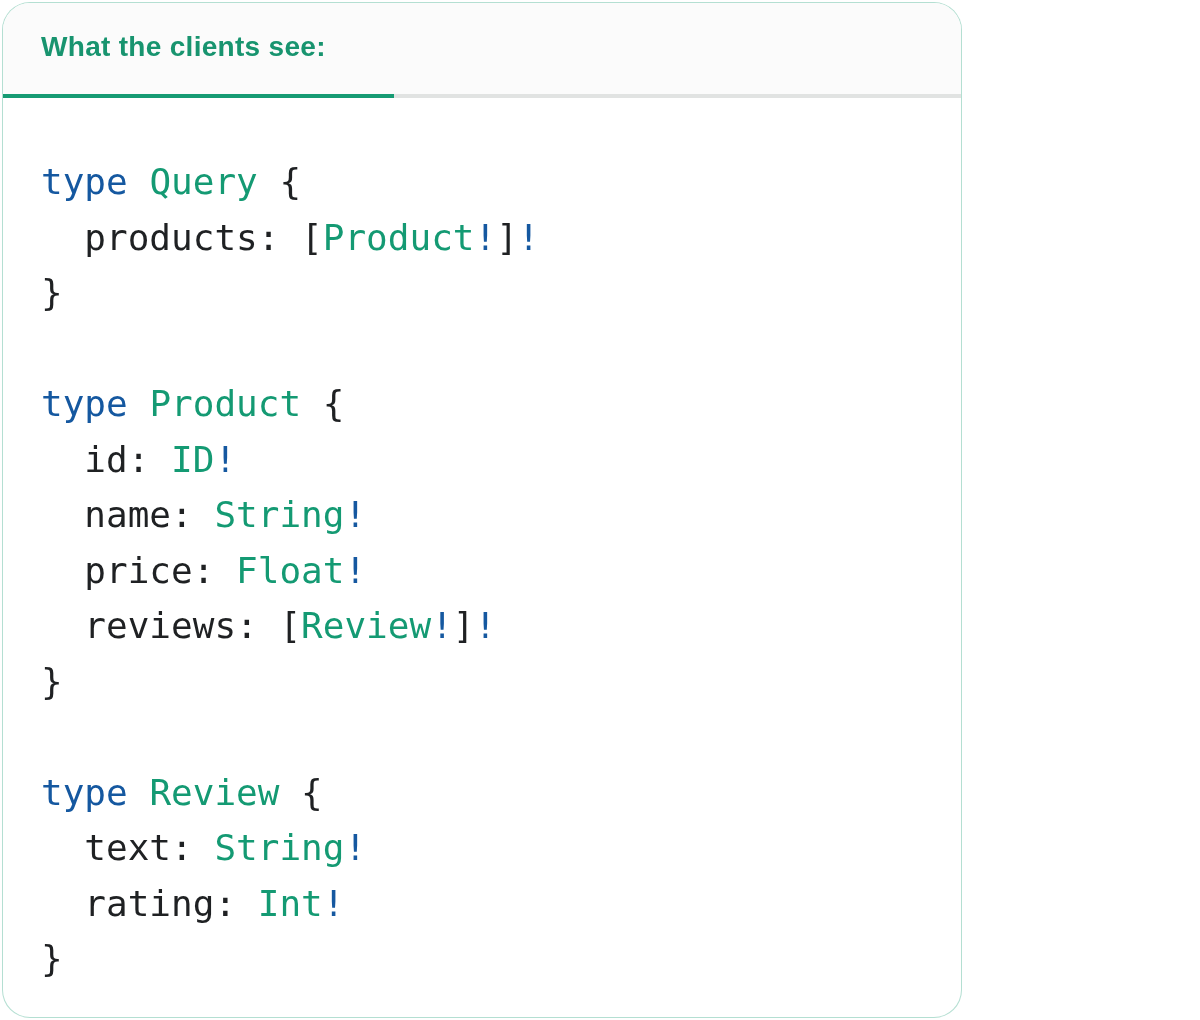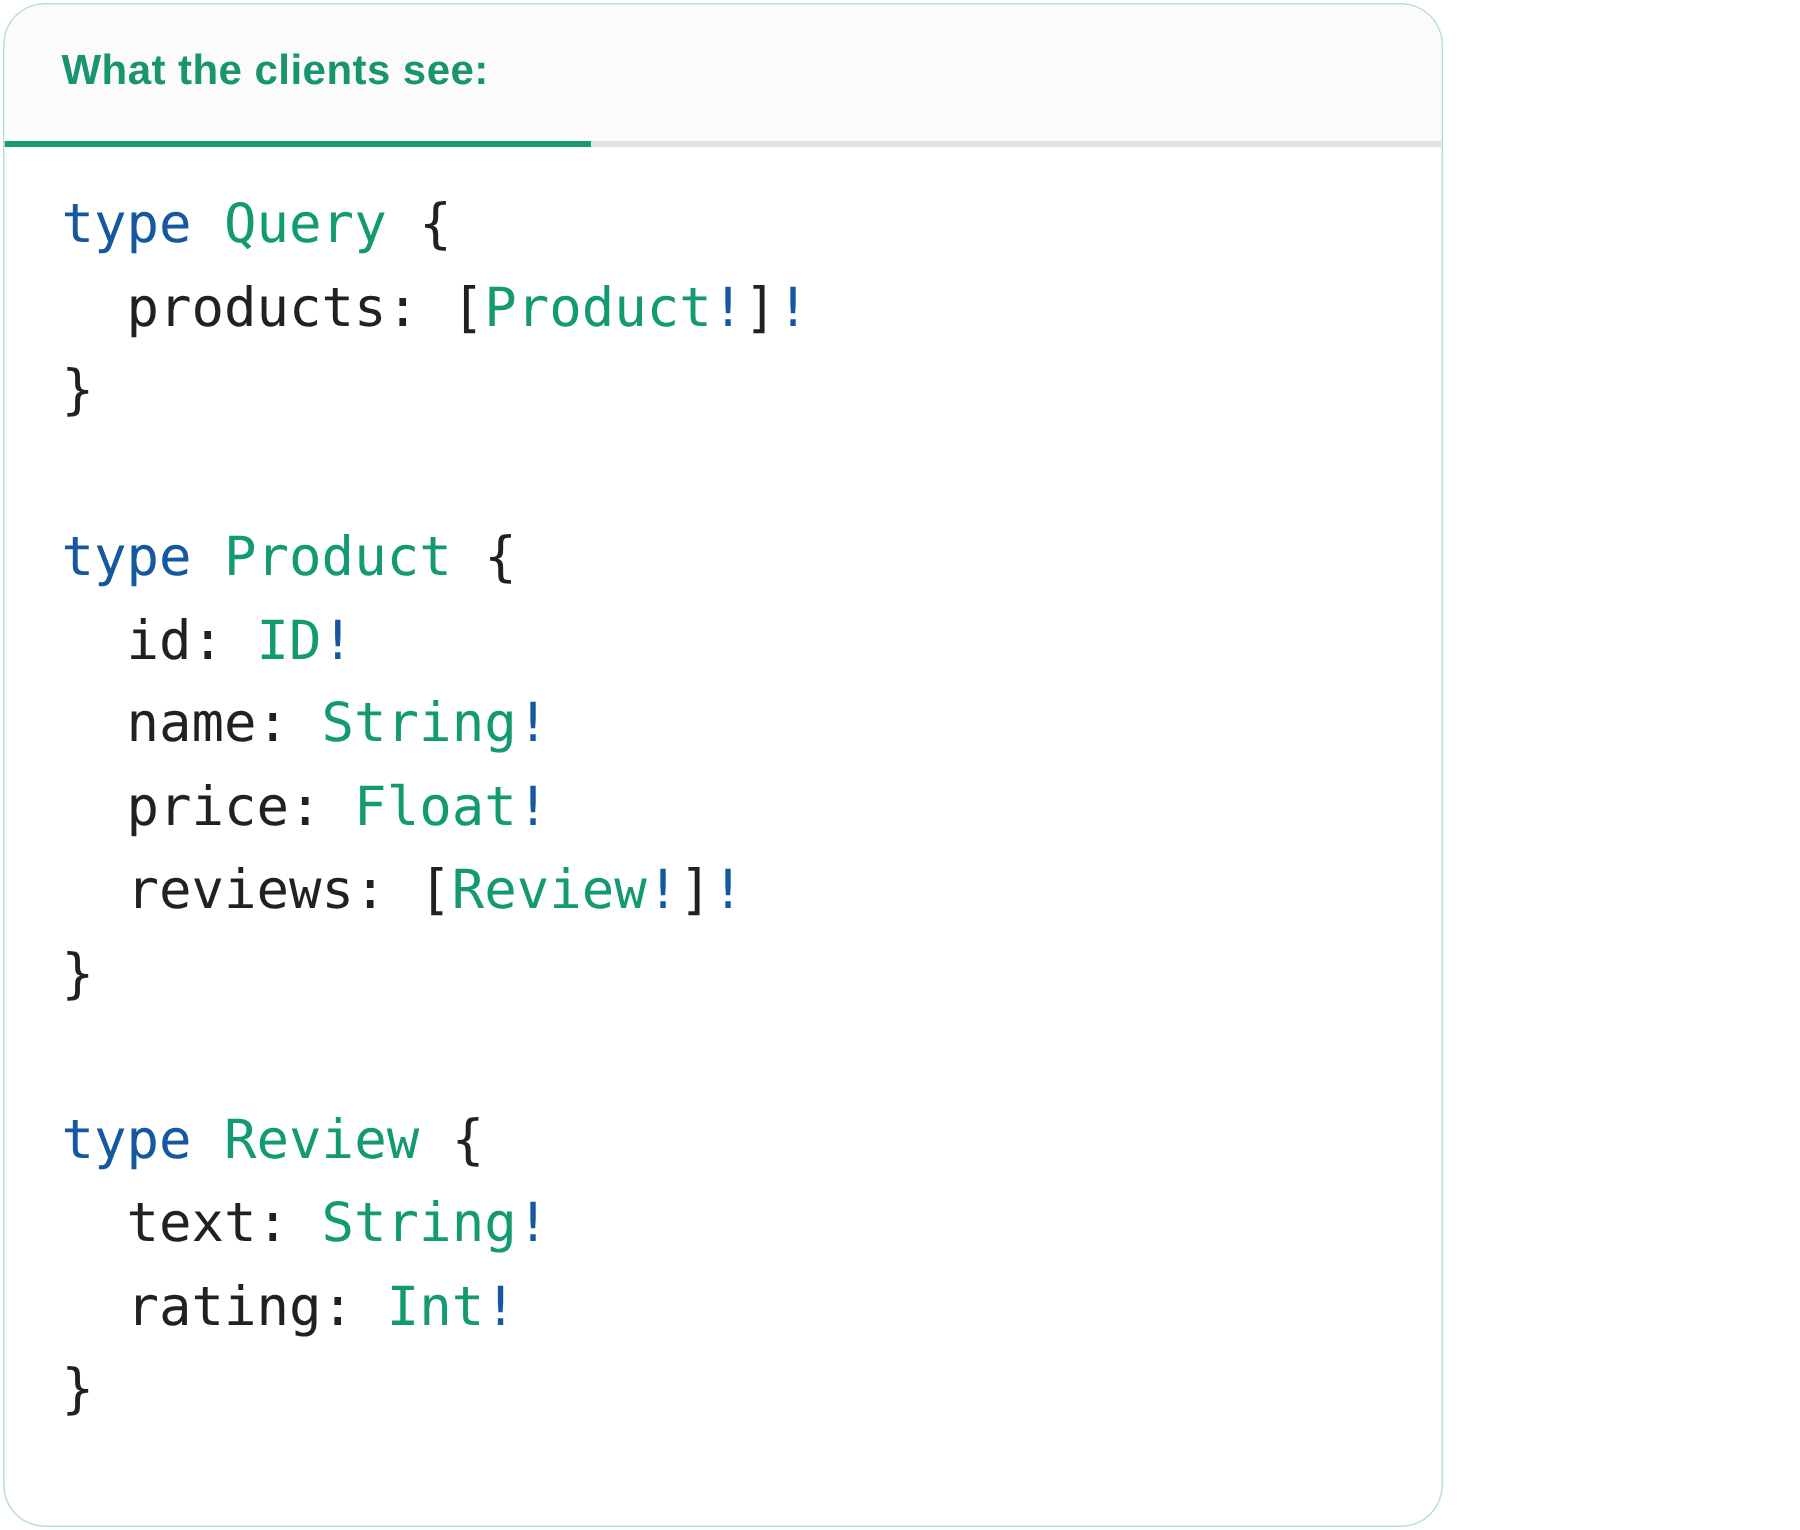--- a/index.html
+++ b/index.html
@@ -46,21 +46,21 @@
     letter-spacing:0.3px;
     color:var(--tab-label);
     white-space:nowrap;
   }
   .tab .indicator{
     position:absolute;left:0;right:0;bottom:0;height:4px;
     background:var(--accent-green);
   }
 
   .code-block{
-    margin-top:24px;
+    margin-top:56px;
     padding-left:38px;
     font-family:"DejaVu Sans Mono","Liberation Mono",monospace;
     font-size:36px;
     line-height:55.5px;
     color:var(--plain-dark);
   }
   .code-line{
     white-space:pre;
     min-height:55.5px;
   }

